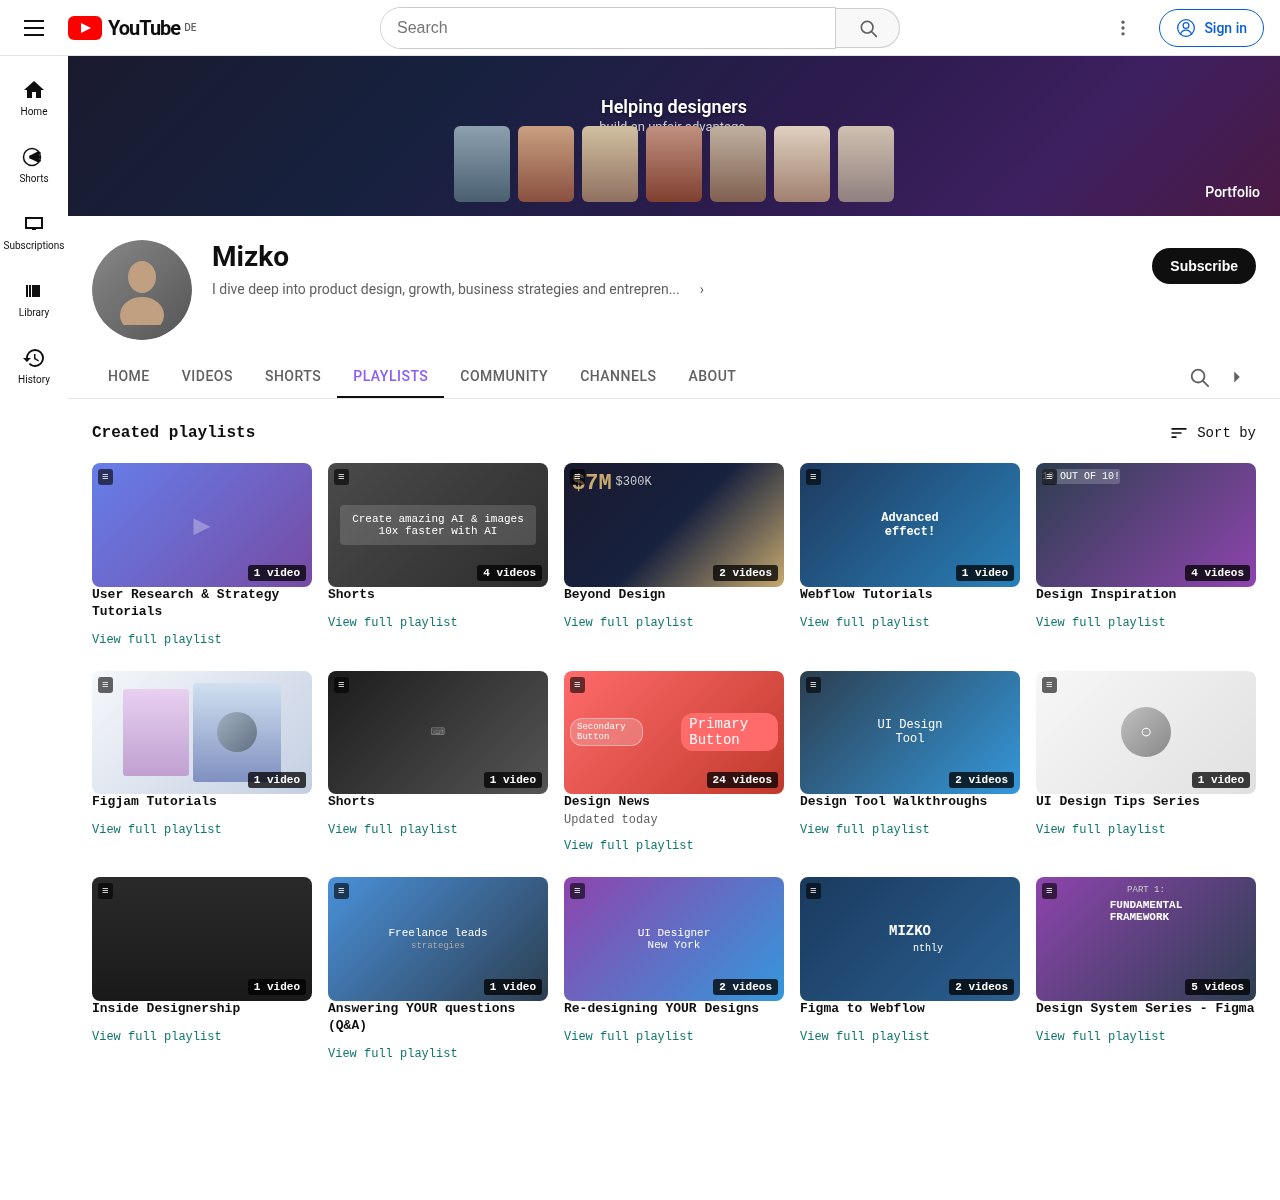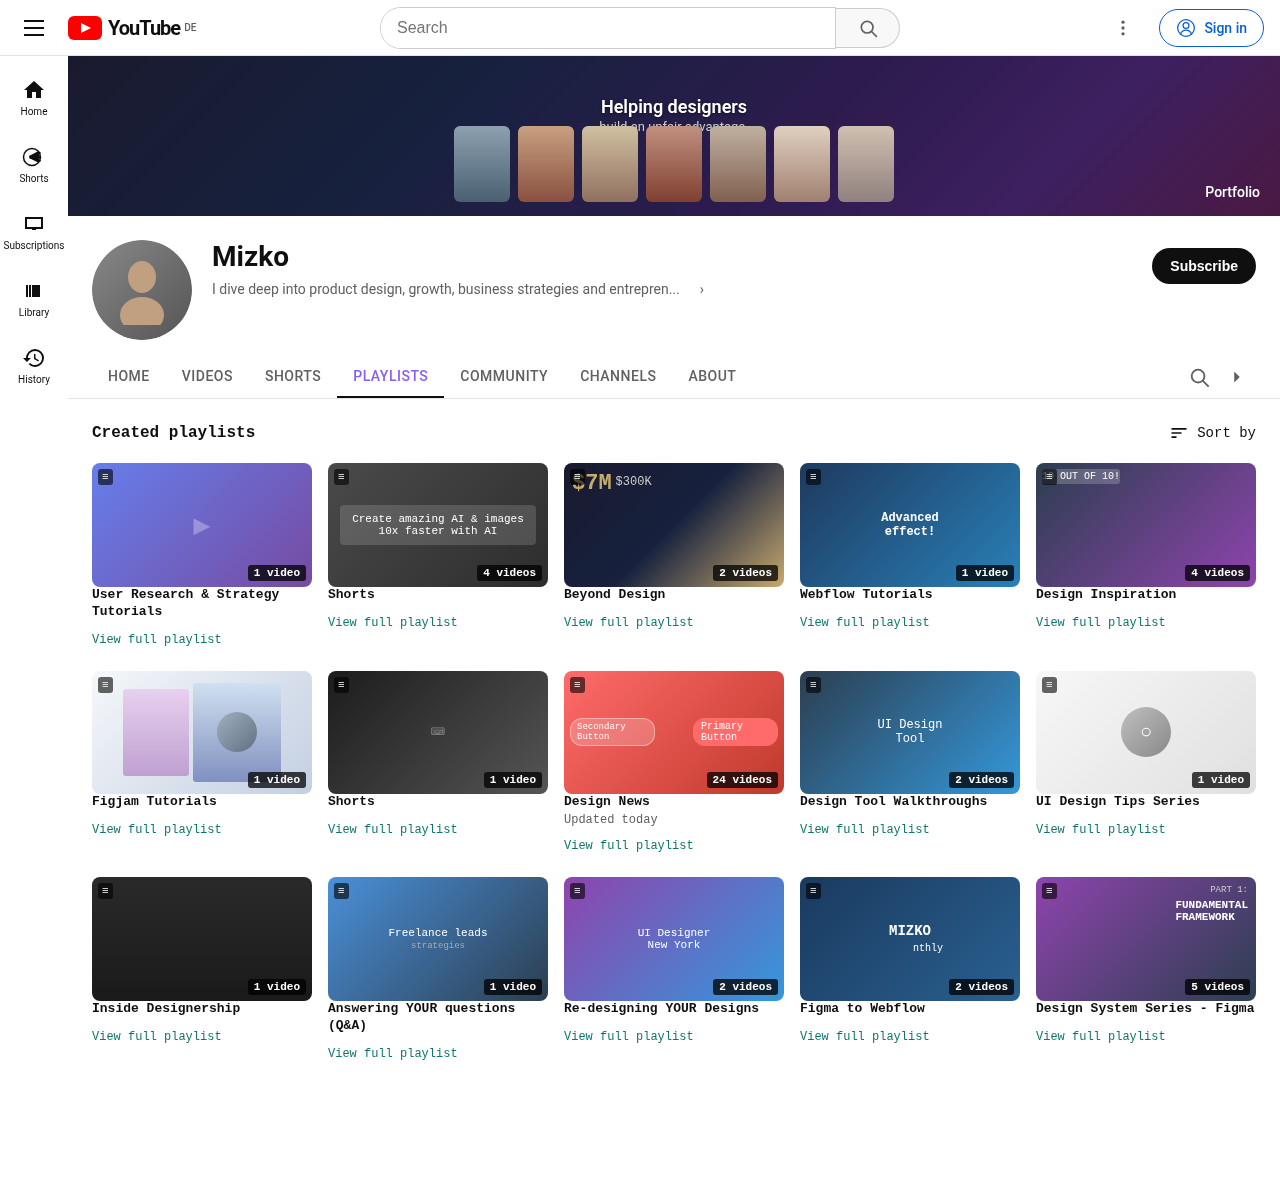--- a/index.html
+++ b/index.html
@@ -373,21 +373,21 @@
             <div class="playlist-queue-icon">≡</div>
           </div>
           <div class="playlist-title">Shorts</div>
           <div class="playlist-link">View full playlist</div>
         </div>
 
         <div class="playlist-card">
           <div class="playlist-thumb thumb-7">
             <div style="width:100%;height:100%;display:flex;align-items:center;justify-content:center;gap:6px;padding:6px;">
               <div style="background:rgba(255,255,255,0.2);color:#fff;font-size:9px;padding:3px 6px;border-radius:12px;border:1px solid rgba(255,255,255,0.4);">Secondary Button</div>
-              <div style="background:#ff6b6b;color:#fff;font-size:10px;padding:3px 8px;border-radius:12px;margin-left:32px;">Primary Button</div>
+              <div style="background:#ff6b6b;color:#fff;font-size:14px;padding:3px 8px;border-radius:12px;margin-left:32px;">Primary Button</div>
             </div>
             <div class="playlist-thumb-overlay">24 videos</div>
             <div class="playlist-queue-icon">≡</div>
           </div>
           <div class="playlist-title">Design News</div>
           <div class="playlist-updated">Updated today</div>
           <div class="playlist-link">View full playlist</div>
         </div>
 
         <div class="playlist-card">
@@ -461,21 +461,21 @@
             </div>
             <div class="playlist-thumb-overlay">2 videos</div>
             <div class="playlist-queue-icon">≡</div>
           </div>
           <div class="playlist-title">Figma to Webflow</div>
           <div class="playlist-link">View full playlist</div>
         </div>
 
         <div class="playlist-card">
           <div class="playlist-thumb thumb-15">
-            <div style="width:100%;height:100%;display:flex;align-items:flex-end;padding:8px;flex-direction:column;gap:4px;">
+            <div style="width:100%;height:100%;display:flex;align-items:center;padding:8px;flex-direction:column;gap:4px;">
               <div style="color:#ccc;font-size:9px;">PART 1:</div>
               <div style="color:#fff;font-size:11px;font-weight:700;">FUNDAMENTAL<br>FRAMEWORK</div>
             </div>
             <div class="playlist-thumb-overlay">5 videos</div>
             <div class="playlist-queue-icon">≡</div>
           </div>
           <div class="playlist-title">Design System Series - Figma</div>
           <div class="playlist-link">View full playlist</div>
         </div>
 

